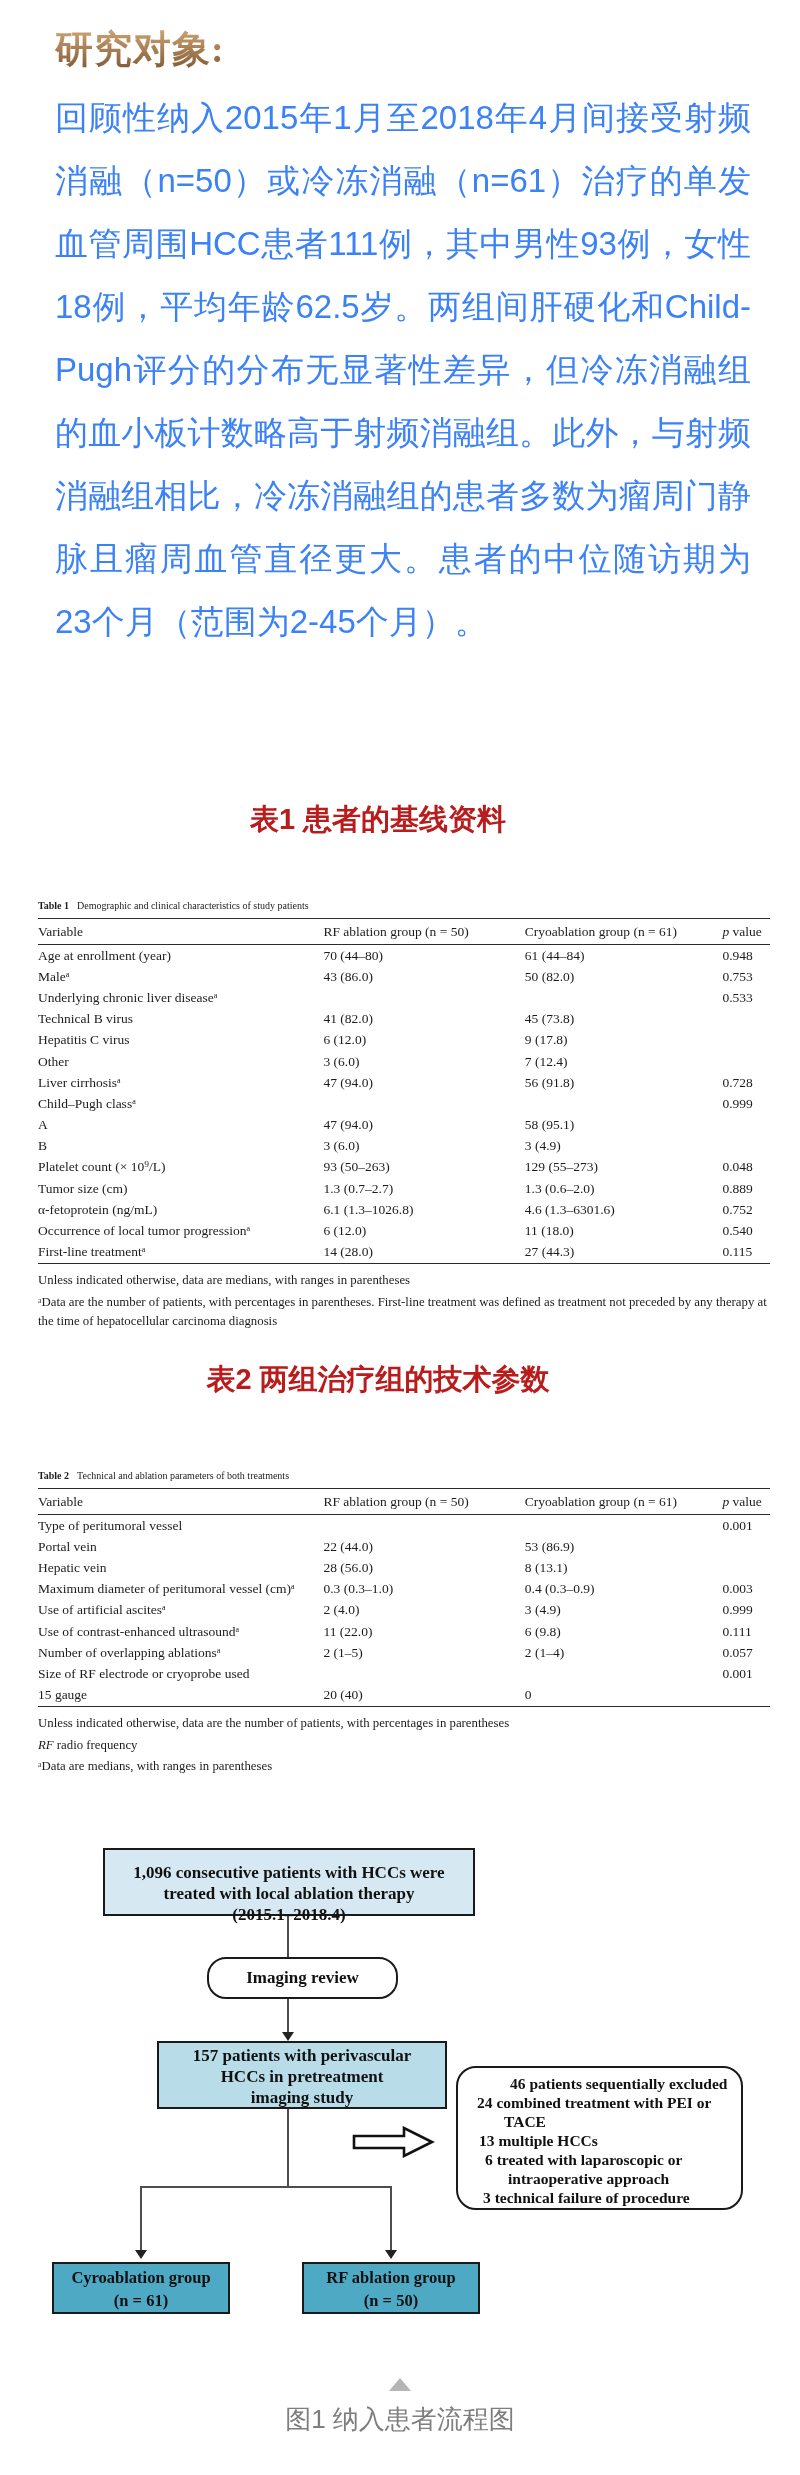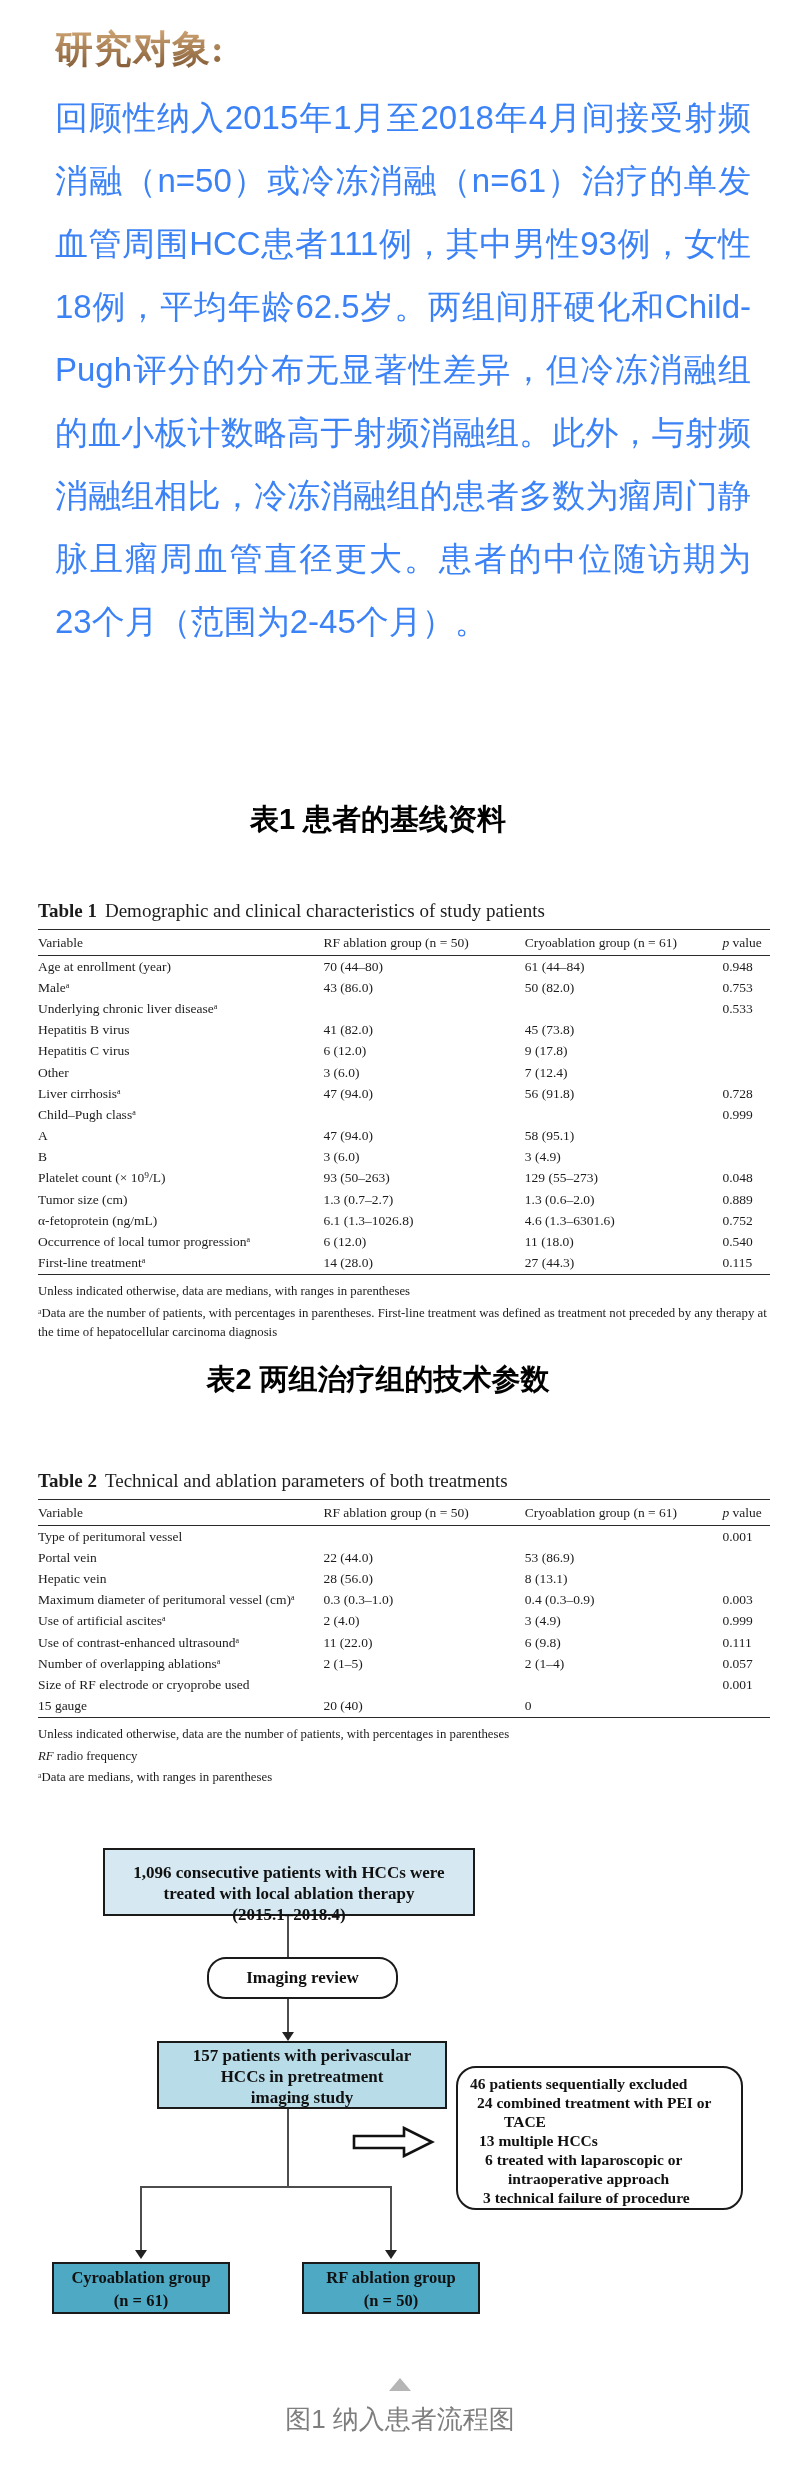--- a/index.html
+++ b/index.html
@@ -23,30 +23,30 @@
   
   .main-para {
     position:absolute; left:55px; top:86px; width:696px;
     font-size:33px; line-height:63px; color:#3b82f6;
     text-align:justify;
   }
 
   
   .tbl-caption {
     position:absolute; left:0; width:756px; text-align:center;
-    font-size:29px; font-weight:bold; color:#000000;
+    font-size:29px; font-weight:bold; color:#b91c1c;
   }
   .cap1 { top:800px; }
   .cap2 { top:1360px; }
 
   
   .tblwrap { position:absolute; left:38px; width:732px; font-family:"Liberation Serif", serif; color:#1c1c1c; }
   .t1 { top:900px; }
   .t2 { top:1470px; }
-  .tbl-title { font-size:19px; margin-bottom:7px; }
+  .tbl-title { font-size:10px; margin-bottom:7px; }
   .tbl-title b { margin-right:8px; }
   table.sci { width:100%; border-collapse:collapse; font-size:13.5px;
     border-top:1.8px solid #2b2b2b; border-bottom:1.8px solid #2b2b2b; }
   table.sci th { font-weight:normal; text-align:left; padding:5px 0 4px 0;
     border-bottom:1.1px solid #2b2b2b; }
   table.sci td { padding:2.6px 0; vertical-align:baseline; }
   .col-var { width:39%; }
   .col-rf  { width:27.5%; }
   .col-cr  { width:27%; }
   .col-p   { width:6.5%; white-space:nowrap; }
@@ -61,21 +61,21 @@
     font-family:"Liberation Serif", serif; font-weight:bold; color:#111; }
   .fc-top   { left:103px; top:1848px; width:372px; height:68px; background:#d6e9f2;
               font-size:17px; line-height:21px; padding-top:12px; }
   .fc-imaging { left:207px; top:1957px; width:191px; height:42px; background:#ffffff;
               border-radius:19px; font-size:17px; line-height:37px; }
   .fc-mid   { left:157px; top:2041px; width:290px; height:68px; background:#b8dce8;
               font-size:17px; line-height:21px; padding-top:2px; }
   .fc-excl  { left:456px; top:2066px; width:287px; height:144px; background:#ffffff;
               border-radius:20px; text-align:left; font-size:15.5px; line-height:19px;
               padding:6px 8px 4px 10px; }
-  .fc-excl .xl0{padding-left:2px;} .fc-excl .xl1{padding-left:9px;}
+  .fc-excl .xl0{padding-left:2px;margin-left:40px;} .fc-excl .xl1{padding-left:9px;}
   .fc-excl .xl2{padding-left:36px;} .fc-excl .xl3{padding-left:11px;}
   .fc-excl .xl4{padding-left:17px;} .fc-excl .xl5{padding-left:40px;}
   .fc-excl .xl6{padding-left:15px;}
   .fc-teal  { background:#4ea9c5; font-size:16.5px; line-height:23px; padding-top:2px;
               width:178px; height:52px; top:2262px; }
   .fc-cryo  { left:52px; }
   .fc-rf    { left:302px; }
 
   .fc-line { position:absolute; background:#4d4d4d; }
   .vline { width:2px; }
@@ -133,21 +133,21 @@
           </tr>
 
           <tr>
             <td class="col-var">Underlying chronic liver diseaseᵃ</td>
             <td class="col-rf"></td>
             <td class="col-cr"></td>
             <td class="col-p">0.533</td>
           </tr>
 
           <tr>
-            <td class="col-var cell-indent">Hepatitis B virus</td>
+            <td class="col-var cell-indent">Technical B virus</td>
             <td class="col-rf">41 (82.0)</td>
             <td class="col-cr">45 (73.8)</td>
             <td class="col-p"></td>
           </tr>
 
           <tr>
             <td class="col-var cell-indent">Hepatitis C virus</td>
             <td class="col-rf">6 (12.0)</td>
             <td class="col-cr">9 (17.8)</td>
             <td class="col-p"></td>

